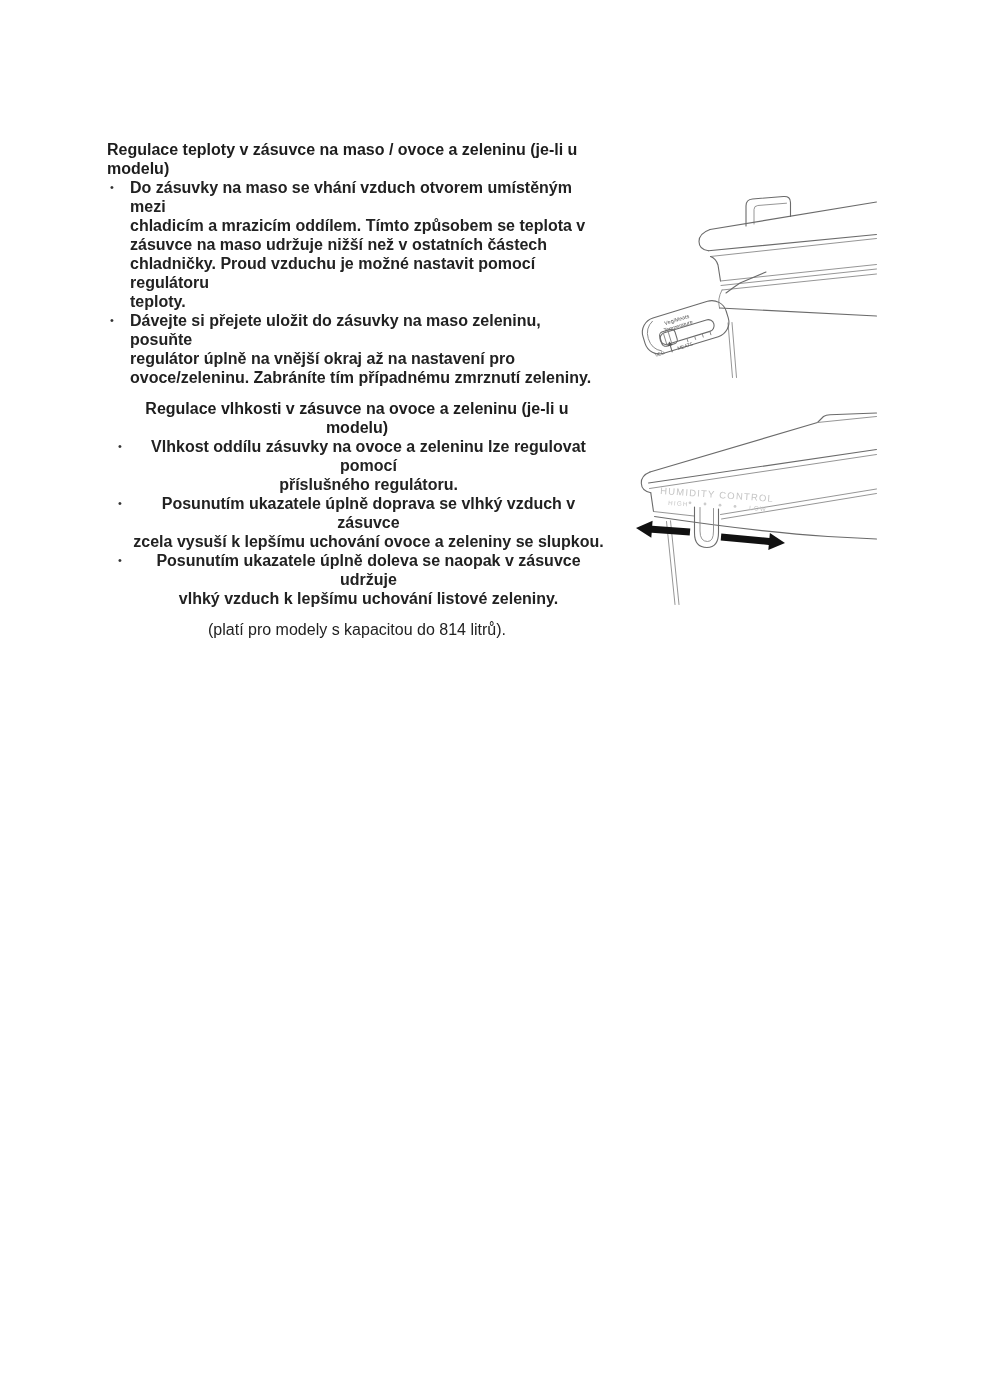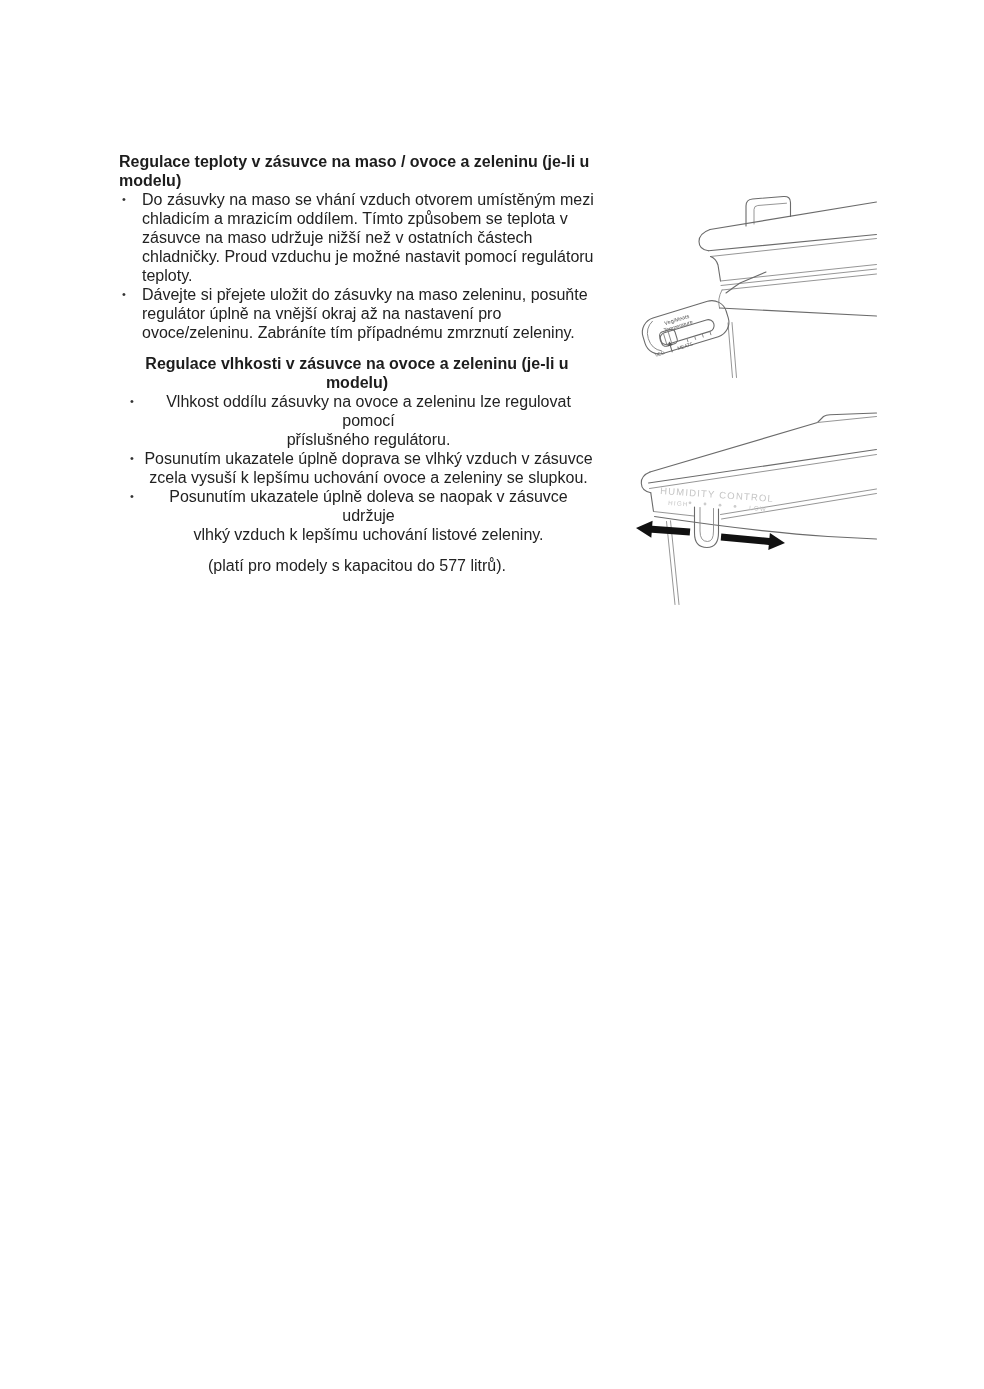--- a/index.html
+++ b/index.html
@@ -9,33 +9,33 @@
     position:relative;
     font-family:"Liberation Sans", sans-serif;
     color:#222222;
     overflow:hidden;
   }
   .text-col{
     position:absolute;
     left:107px;top:140px;width:500px;
     font-size:16px;line-height:19px;
   }
-  section{margin:12px;}
+  section{margin:0;}
   section + section{margin-top:12px;text-align:center;}
   h2{
     font-size:16px;line-height:19px;margin:0;
     font-weight:bold;white-space:pre-line;color:#1d1d1d;
   }
   ul{list-style:none;margin:0;padding:0;}
   .bullet{display:flex;}
   .bullet .marker{
     flex:0 0 20px;font-size:11px;line-height:19px;
     padding-left:3px;color:#333;
   }
-  .bullet .btext{flex:1;white-space:pre-line;}
+  .bullet .btext{flex:1;white-space:pre-line;font-weight:bold;}
   p{margin:0;white-space:pre-line;}
   .figure{position:absolute;}
   .fig-temp{left:630px;top:172px;width:350px;height:218px;}
   .fig-hum{left:628px;top:392px;width:354px;height:225px;}
   svg{display:block;width:100%;height:100%;}
   svg .line{fill:none;stroke:#6b6b6b;stroke-width:1.1;stroke-linecap:round;stroke-linejoin:round;}
   svg .thin{fill:none;stroke:#8a8a8a;stroke-width:0.9;stroke-linecap:round;}
   svg text{font-family:"Liberation Sans", sans-serif;}
   .tiny-label{fill:#555555;stroke:none;}
   .faded{stroke:none;letter-spacing:1.2px;}
@@ -85,21 +85,21 @@
         </li>
         <li class="bullet">
           <span class="marker">•</span>
           <span class="btext">Posunutím ukazatele úplně doleva se naopak v zásuvce udržuje
 vlhký vzduch k lepšímu uchování listové zeleniny.</span>
         </li>
       </ul>
     </section>
 
     <section>
-      <p>(platí pro modely s kapacitou do 577 litrů).</p>
+      <p>(platí pro modely s kapacitou do 814 litrů).</p>
     </section>
 
   </main>
 
   <div class="figure fig-temp">
     <svg viewBox="0 0 350 218">
 
       <path class="line" d="M116 54 L116 34 Q116 27.5 122.5 27 L153.5 24.5 Q160.5 24 160.5 30.5 L160.5 44.5"></path>
       <path class="thin" d="M124 52 L124 37.5 Q124 33.8 127.8 33.5 L156.5 31.2"></path>
 

